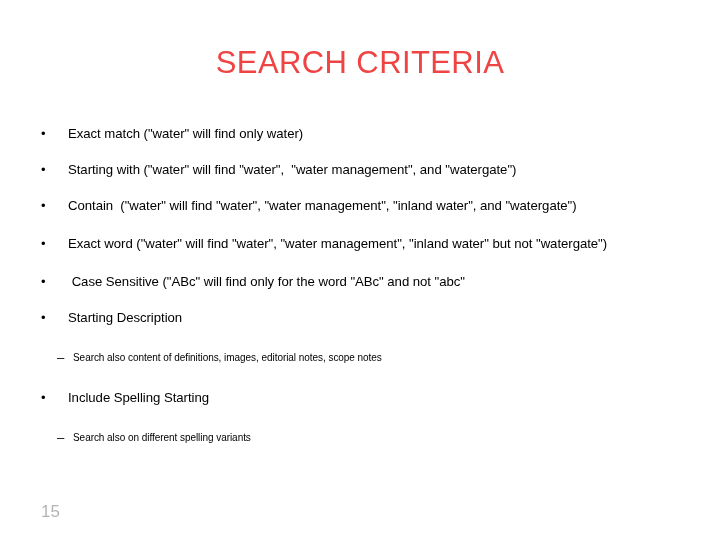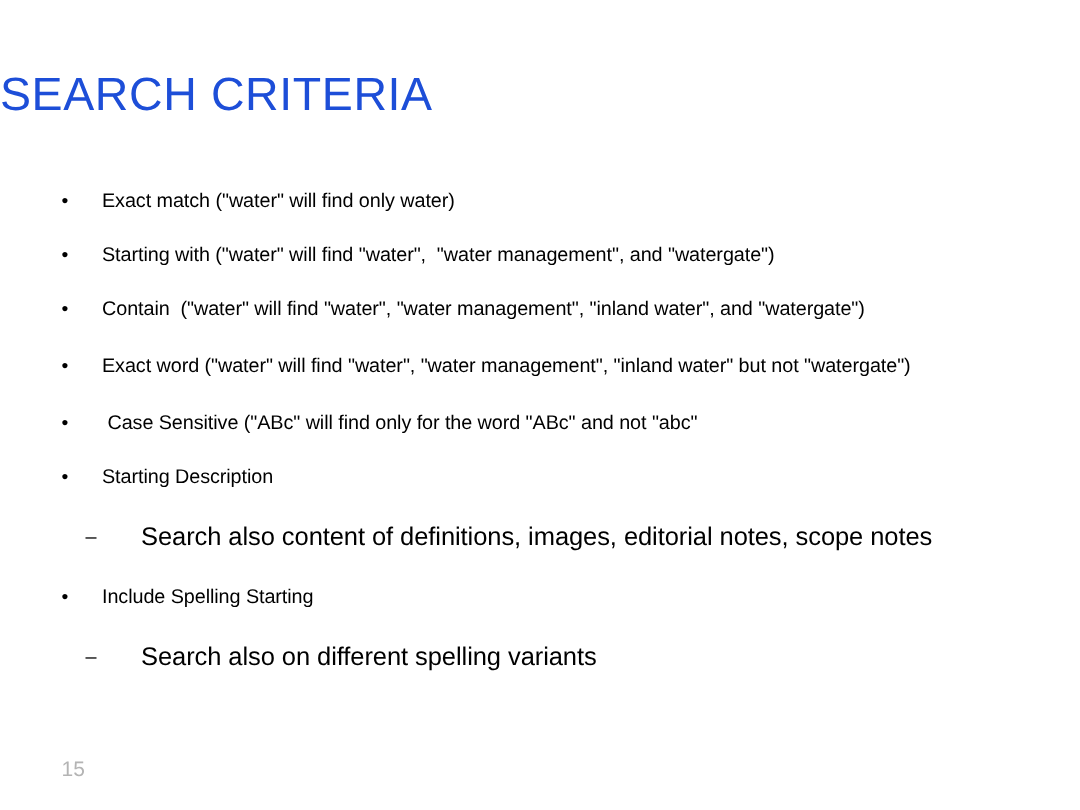--- a/index.html
+++ b/index.html
@@ -22,25 +22,26 @@
     inset: 0;
     background: #ffffff;
   }
 
   
   .slide-title {
     position: absolute;
     top: 44px;
     left: 0;
     width: 720px;
+    text-align: center;
     font-size: 31px;
     font-weight: 400;
     letter-spacing: 0.4px;
     line-height: 38px;
-    color: #1d4ed8;
+    color: #ef4444;
     white-space: nowrap;
   }
 
   
   .body-list {
     position: absolute;
     top: 124px;
     left: 36px;
     width: 650px;
   }
@@ -86,39 +87,39 @@
     position: absolute;
     left: 5px;
     top: 0;
     width: 14px;
     font-size: 13.2px;
     line-height: 19px;
     color: #000000;
   }
   .sub-text {
     display: block;
-    margin-left: 42px;
-    font-size: 17px;
+    margin-left: 21px;
+    font-size: 10px;
     line-height: 19px;
     font-weight: 400;
     color: #000000;
     letter-spacing: -0.05px;
     white-space: pre-wrap;
   }
 
   
   .gap-large { margin-bottom: 21px; }
   .gap-wrap  { margin-bottom: 19px; }
 
   
   .page-number {
     position: absolute;
     left: 41px;
     top: 505px;
-    font-size: 14px;
+    font-size: 17px;
     line-height: 14px;
     color: #b4b4b4;
     font-weight: 400;
   }
 </style>
 </head>
 <body>
 
 <div class="slide">
 

